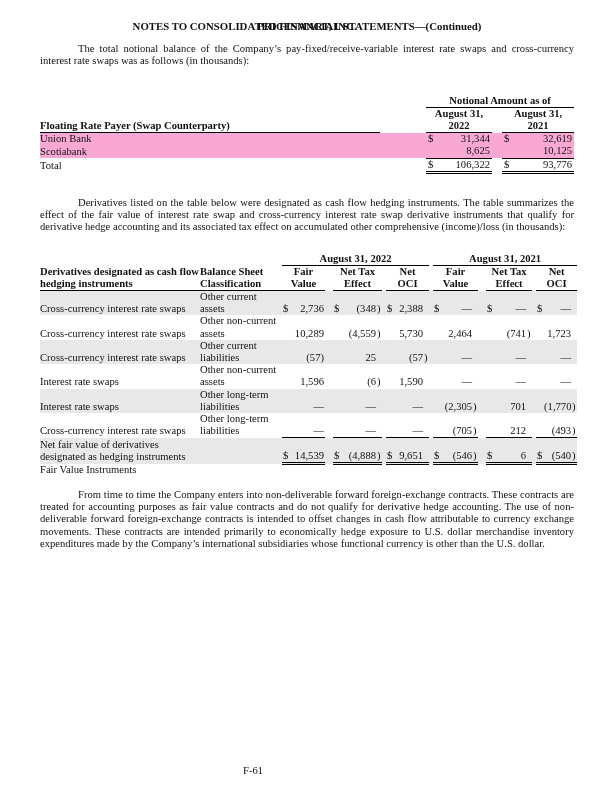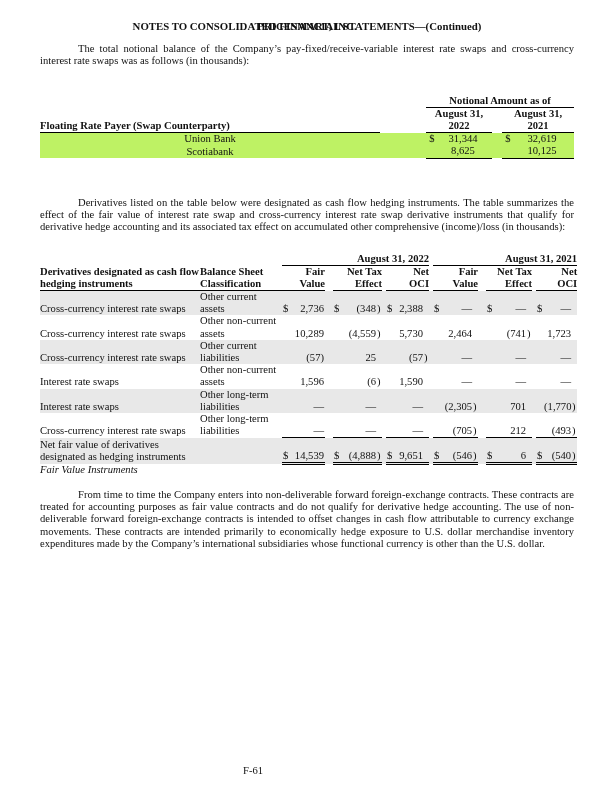--- a/index.html
+++ b/index.html
@@ -4,38 +4,38 @@
 <style>
   html, body { margin: 0; padding: 0; background: #ffffff; }
   body {
     width: 614px; height: 800px; position: relative; overflow: hidden;
     font-family: "Liberation Serif", "DejaVu Serif", serif;
     color: #111; font-size: 10.6px; line-height: 12.2px;
   }
   .hdr { position: absolute; left: 0; width: 614px; text-align: center; font-weight: bold; font-size: 10.8px; }
   .para { position: absolute; left: 40px; width: 534px; text-align: justify; }
   .para .indent { display: inline-block; width: 38px; }
-  .italic { font-style: italic; }
+  .italic { }
 
   
   .t1 { position: absolute; left: 40px; top: 95px; width: 534px; border-collapse: collapse; table-layout: fixed; }
   .t1 td, .t1 th { padding: 0; height: 12.2px; vertical-align: bottom; white-space: nowrap; }
   .t1 th { font-weight: bold; text-align: center; line-height: 12px; }
-  .t1 .shade td { background: #bef264; text-align: center; }
+  .t1 .shade td { background: #f9a8d4; }
   .t1 .lbl { text-align: left; }
   .t1 .num { text-align: right; padding-right: 2px; }
   .t1 .cur { text-align: left; padding-left: 2px; }
   .bb { border-bottom: 1.5px solid #000; }
   .bbt { border-bottom: 1px solid #000; }
   .dbl { border-bottom: 3px double #000; }
 
   
   .t2 { position: absolute; left: 40px; top: 253px; width: 534px; border-collapse: collapse; table-layout: fixed; }
   .t2 td, .t2 th { padding: 0; vertical-align: bottom; white-space: nowrap; }
-  .t2 th { font-weight: bold; text-align: right; line-height: 12px; }
+  .t2 th { font-weight: bold; text-align: center; line-height: 12px; }
   .t2 th.left { text-align: left; }
   .t2 tr.data td { height: 24px; }
   .t2 tr.shade td { background: #e8e8e8; }
   .t2 .lbl { text-align: left; white-space: normal; line-height: 12.2px; }
   .t2 .cls { text-align: left; white-space: normal; line-height: 12.2px; }
   .t2 .num { text-align: right; padding-right: 1px; }
   .t2 .cur { text-align: left; padding-left: 1px; }
   .t2 .paren { width: 5px; text-align: left; }
   .footer { position: absolute; top: 765px; left: 0; width: 506px; text-align: center; font-size: 10.6px; }
 </style>
@@ -81,20 +81,29 @@
   </tr>
   <tr class="shade">
     <td class="lbl">Scotiabank</td>
         <td></td>
     <td class="bbt"></td>
         <td class="num bbt">8,625</td>
     <td></td>
         <td class="bbt"></td>
         <td class="num bbt">10,125</td>
   </tr>
+  <tr>
+    <td class="lbl">Total</td>
+        <td></td>
+    <td class="cur dbl">$</td>
+        <td class="num dbl">106,322</td>
+    <td></td>
+        <td class="cur dbl">$</td>
+        <td class="num dbl">93,776</td>
+  </tr>
 </tbody>
   </table>
 
 <div class="para" style="top:197px"><span class="indent"></span><span>Derivatives listed on the table below were designated as cash flow hedging instruments. The table summarizes the effect of the fair value of interest rate swap and cross-currency interest rate swap derivative instruments that qualify for derivative hedge accounting and its associated tax effect on accumulated other comprehensive (income)/loss (in thousands):</span></div>
 
 <table class="t2">
   <colgroup>
     <col style="width:160px">
     <col style="width:82px">
     <col style="width:8px">

